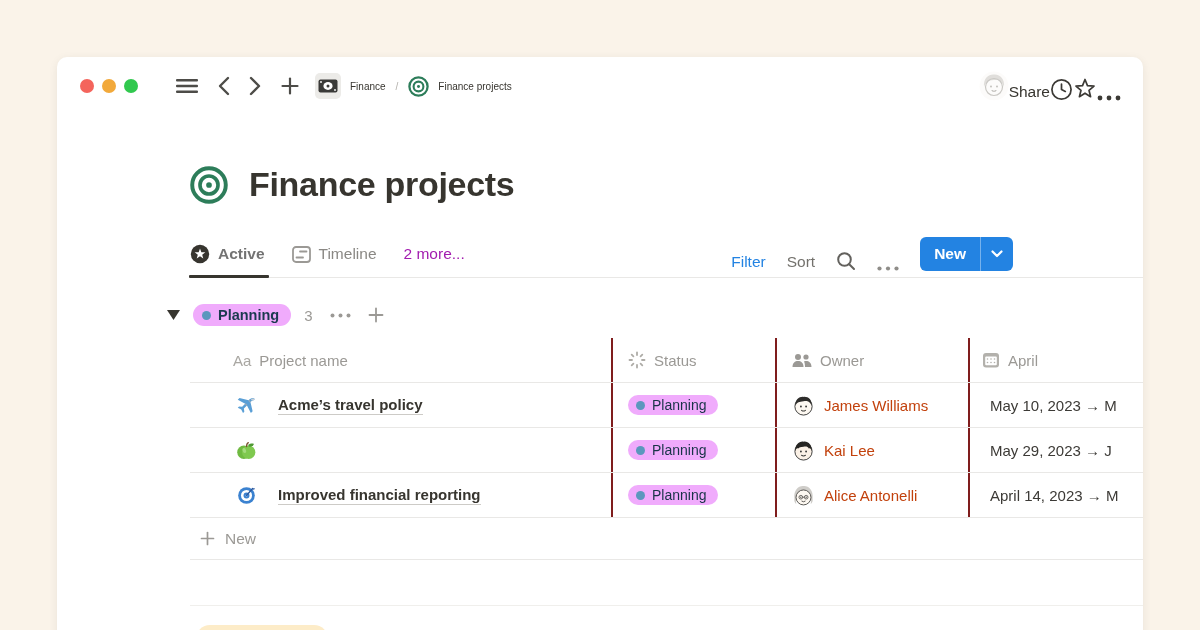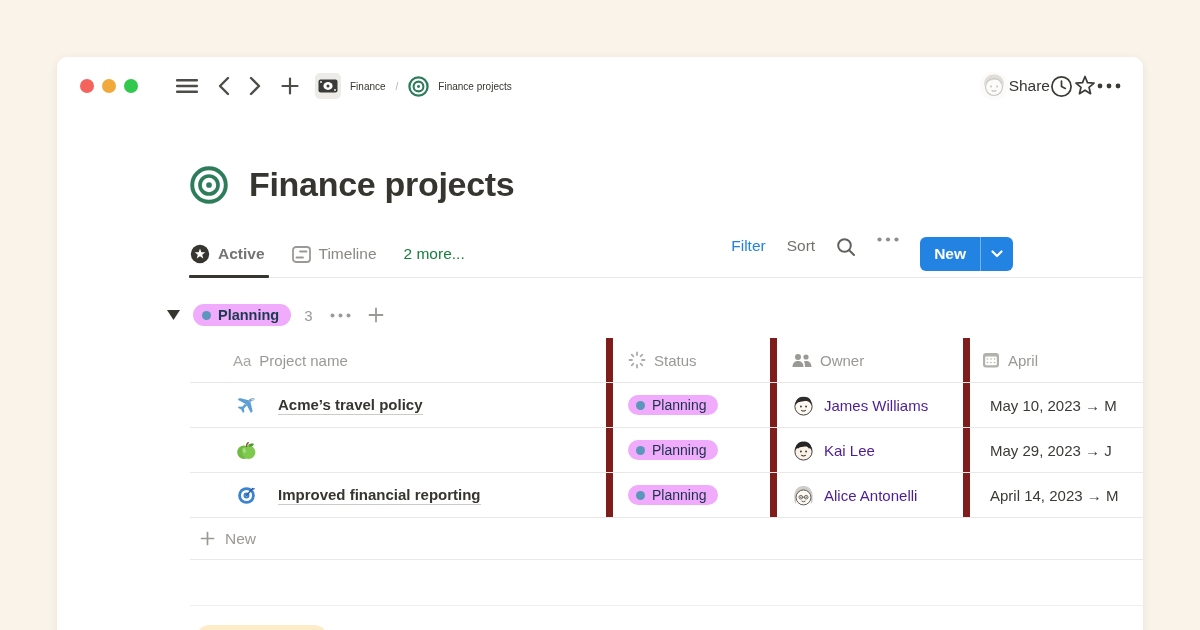--- a/index.html
+++ b/index.html
@@ -12,61 +12,61 @@
   
   .topbar { display:flex; align-items:center; height:58px; padding:0 22px 0 23px; }
   .traffic { display:flex; gap:8px; margin-right:38px; }
   .tl { width:14px; height:14px; border-radius:50%; }
   .tl.red{background:#F4645C} .tl.yellow{background:#F2A93B} .tl.green{background:#31C84E}
   .nav-ico { display:inline-flex; align-items:center; justify-content:center; cursor:pointer; }
   .navgroup { display:flex; align-items:center; gap:19px; margin-right:16px; }
   .crumb { display:flex; align-items:center; gap:9px; font-size:10px; }
   .money-box { width:26px; height:26px; background:#ECEBE8; border-radius:5px; display:flex; align-items:center; justify-content:center; }
   .crumb-sep { color:#B4B2AD; margin:0 1px; }
-  .topbar-right { margin-left:auto; display:flex; align-items:center; }
+  .topbar-right { margin-left:auto; display:flex; align-items:flex-end; }
   .share { font-size:15.5px; cursor:pointer; }
 
   
   .content { margin-left:133px; width:953px; }
 
   .title-row { margin-top:50px; display:flex; align-items:center; gap:21px; }
   .page-title { font-size:34px; font-weight:bold; letter-spacing:-.3px; color:#37352F; }
 
   .tabs-row { margin-top:27px; display:flex; align-items:center; height:47px; border-bottom:1px solid #E9E8E6; position:relative; }
   .tab { display:flex; align-items:center; gap:8px; font-size:15.5px; color:#8A8884; margin-right:27px; cursor:pointer; height:100%; }
   .tab.active { color:#737373; font-weight:bold; position:relative; }
   .tab.active::after { content:""; position:absolute; left:-1px; right:-4px; bottom:-1px; height:3px; background:#37352F; border-radius:1px; }
-  .tab-more { font-size:15.5px; color:#15803d; cursor:pointer; }
-  .tab-controls { margin-left:auto; margin-right:130px; display:flex; align-items:flex-start; gap:21px; }
+  .tab-more { font-size:15.5px; color:#a21caf; cursor:pointer; }
+  .tab-controls { margin-left:auto; margin-right:130px; display:flex; align-items:flex-end; gap:21px; }
   .filter { color:#2383E2; font-size:15.5px; cursor:pointer; }
   .sort { color:#73716C; font-size:15.5px; cursor:pointer; }
   .new-btn { display:flex; align-items:stretch; background:#2383E2; border-radius:6px; color:#fff; font-weight:bold; font-size:15.5px; height:34px; cursor:pointer; overflow:hidden; }
   .new-main { display:flex; align-items:center; padding:0 14px; }
   .new-caret { display:flex; align-items:center; padding:0 10px; border-left:1px solid rgba(255,255,255,.38); }
 
   .group-row { margin-top:21px; display:flex; align-items:center; height:32px; }
   .collapse { margin-left:-23px; margin-right:13px; cursor:pointer; display:flex; }
   .pill { display:inline-flex; align-items:center; gap:7px; background:#f0abfc; color:#1B3A4F; border-radius:13px; padding:3px 12px 3px 9px; font-size:14.5px; font-weight:bold; cursor:pointer; }
   .pill .dot { width:9px; height:9px; border-radius:50%; background:#5B97BD; }
   .group-count { color:#9B9995; font-size:15px; margin-left:13px; }
   .group-row .ghost { margin-left:17px; cursor:pointer; display:flex; }
 
   .table { margin-top:7px; }
   .trow { display:grid; grid-template-columns:423px 164px 193px minmax(0,1fr); height:45px; border-bottom:1px solid #E9E8E6; }
   .trow .cell { display:flex; align-items:center; overflow:hidden; white-space:nowrap; }
-  .trow .cell:not(:last-child) { border-right:7px solid #7f1d1d; }
+  .trow .cell:not(:last-child) { border-right:2px solid #7f1d1d; }
   .hrow .cell { color:#9B9995; font-size:15px; gap:8px; }
   .cell.c-name { padding-left:43px; }
   .cell.c-status, .cell.c-owner { padding-left:15px; }
   .cell.c-dates { padding-left:12px; }
   .aa { font-size:15px; color:#A9A7A2; }
   .row-name { display:flex; align-items:center; gap:21px; padding-left:46px !important; cursor:pointer; }
   .name-link { font-weight:bold; font-size:15px; color:#37352F; border-bottom:1.5px solid #CDCBC7; padding-bottom:1px; cursor:pointer; }
   .row-pill { font-size:14px; padding:2px 11px 2px 8px; font-weight:normal; color:#183347; }
-  .owner { display:flex; align-items:center; gap:9px; font-size:15px; color:#4c1d95; }
+  .owner { display:flex; align-items:center; gap:9px; font-size:15px; color:#c2410c; }
   .dates-txt { font-size:15px; color:#3C3A36;margin-left:8px; }
   .newrow { display:flex; align-items:center; height:42px; border-bottom:1px solid #E9E8E6; color:#9B9995; font-size:15.5px; gap:10px; padding-left:10px; cursor:pointer; }
 
   .section-divider { margin-top:45px; height:1px; background:#F0EFEC; }
   .next-group-pill { margin-top:19px; margin-left:6px; width:132px; height:28px; background:#FDECC8; border-radius:14px; }
 
   .avatar { border-radius:50%; overflow:hidden; flex:0 0 auto; }
   svg { display:block; }
 </style>
 </head>

